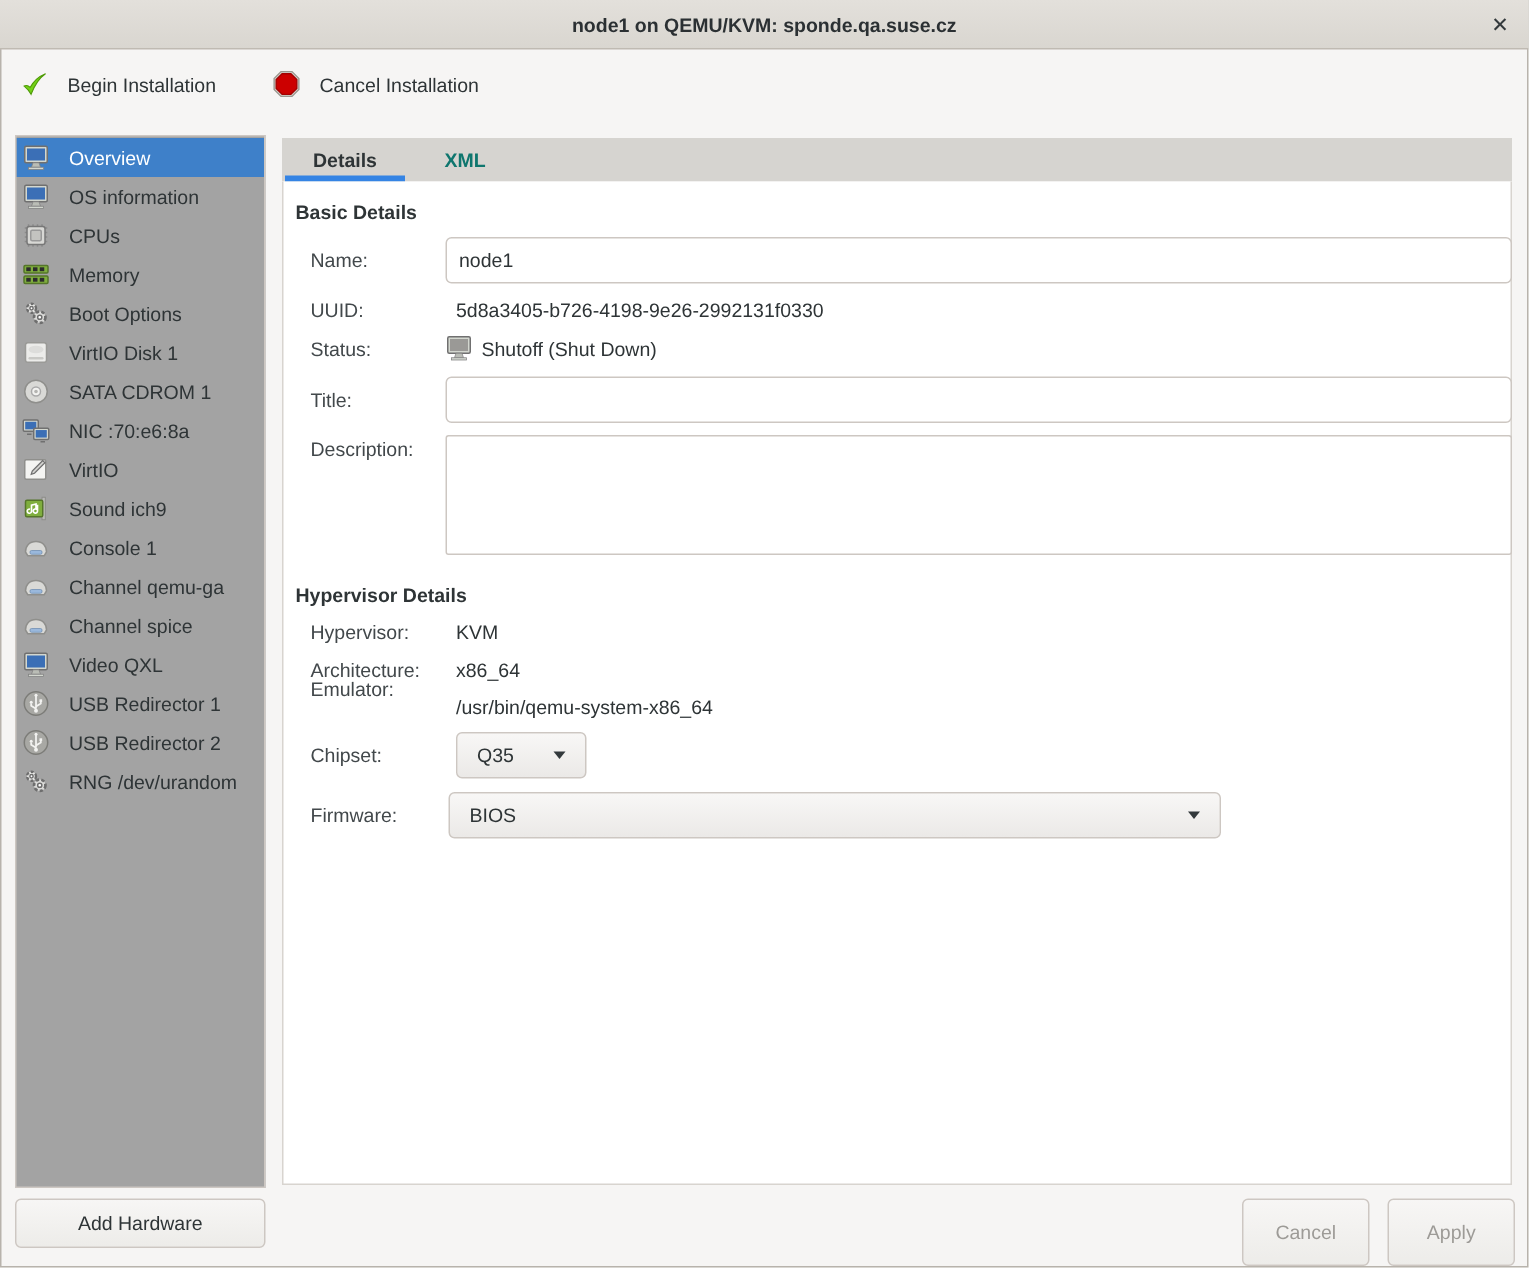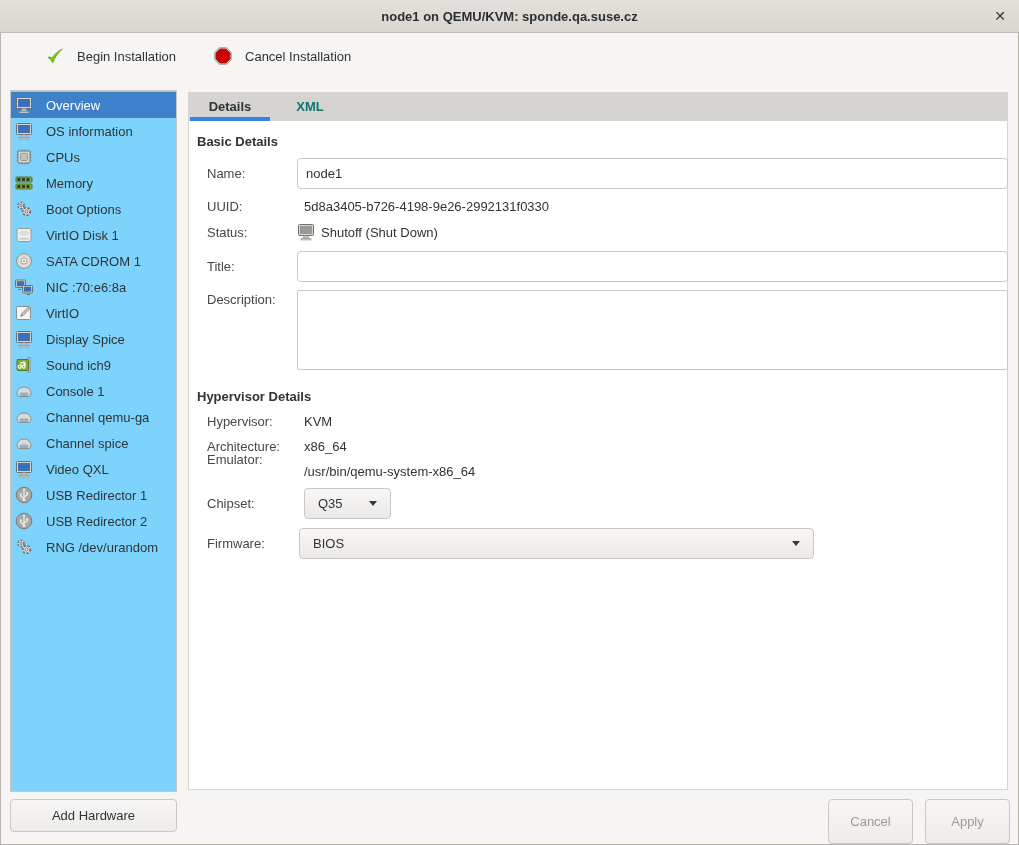--- a/index.html
+++ b/index.html
@@ -21,29 +21,29 @@
   }
   .close-btn {
     position: absolute; right: 6px; top: 3px; width: 26px; height: 26px;
     display: flex; align-items: center; justify-content: center;
     font-size: 14px; font-weight: 700; color: #33393c; cursor: default;
   }
 
   
   .toolbar {
     position: absolute; top: 34px; left: 0; right: 0; height: 44px;
-    display: flex; align-items: center; padding-left: 12px; gap: 36px; margin-left: 32px;
+    display: flex; align-items: center; padding-left: 12px; gap: 36px;
   }
   .tool-btn { display: flex; align-items: center; gap: 11px; cursor: default; }
   .tool-icon svg { width: 22px; height: 22px; display: block; }
 
   
   .sidebar {
     position: absolute; left: 10px; top: 90px; width: 167px; height: 702px;
-    background: #7dd3fc; border: 1px solid #cdc7c2; padding-top: 1px; overflow: hidden;
+    background: #a3a3a3; border: 1px solid #cdc7c2; padding-top: 1px; overflow: hidden;
   }
   .side-row { height: 26px; display: flex; align-items: center; padding-left: 3px; cursor: default; }
   .side-row.selected { background: var(--sel, #3e80c9); color: #ffffff; }
   .side-icon { width: 20px; height: 20px; margin-right: 12px; flex: none; }
   .side-icon svg { width: 20px; height: 20px; display: block; }
   .side-label { white-space: nowrap; }
 
   .add-hw-btn {
     position: absolute; left: 10px; top: 799px; width: 167px; height: 33px;
     background: linear-gradient(#f7f6f5, #edece9); border: 1px solid #cdc7c2;
@@ -225,31 +225,20 @@
       <span class="side-label">NIC :70:e6:8a</span>
     </div>
     <div class="side-row">
       <span class="side-icon">
         <svg viewBox="0 0 20 20">
           <rect x="2.5" y="3.5" width="14" height="13" rx="1" fill="#f4f4f2" stroke="#8f8f8c"></rect>
           <path d="M14.5 4 L7.5 11 6.8 13.2 9 12.5 16 5.5z" fill="#cfcfcc" stroke="#6e6e6e" stroke-width="0.8"></path>
         </svg>
       </span>
       <span class="side-label">VirtIO</span>
-    </div>
-    <div class="side-row">
-      <span class="side-icon">
-        <svg viewBox="0 0 20 20">
-          <rect x="2.5" y="2.5" width="15" height="11" rx="1" fill="#d3d7cf" stroke="#707070"></rect>
-          <rect x="4" y="4" width="12" height="8" fill="#3b6fb6"></rect>
-          <path d="M8 13.5h4l1 3H7z" fill="#babdb6" stroke="#808080" stroke-width="0.5"></path>
-          <rect x="5" y="16.5" width="10" height="1.5" fill="#d3d7cf" stroke="#808080" stroke-width="0.5"></rect>
-        </svg>
-      </span>
-      <span class="side-label">Display Spice</span>
     </div>
     <div class="side-row">
       <span class="side-icon">
         <svg viewBox="0 0 20 20">
           <rect x="14" y="2.5" width="2.2" height="15" fill="#b9b9b6" stroke="#8a8a87" stroke-width="0.6"></rect>
           <rect x="3" y="4.5" width="11.5" height="11" rx="1" fill="#7fae3e" stroke="#55752a"></rect>
           <path d="M11 7.5v4.2a1.4 1.4 0 1 1-1-1.35V7l-3 0.8v4a1.4 1.4 0 1 1-1-1.35" fill="none" stroke="#fff" stroke-width="1.1"></path>
         </svg>
       </span>
       <span class="side-label">Sound ich9</span>

